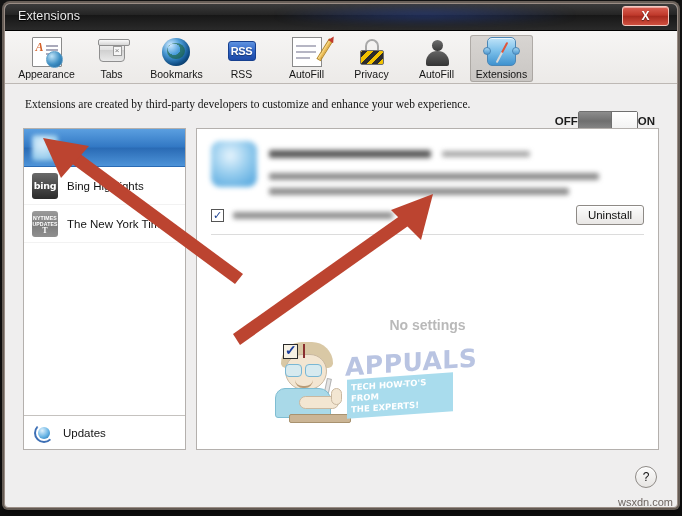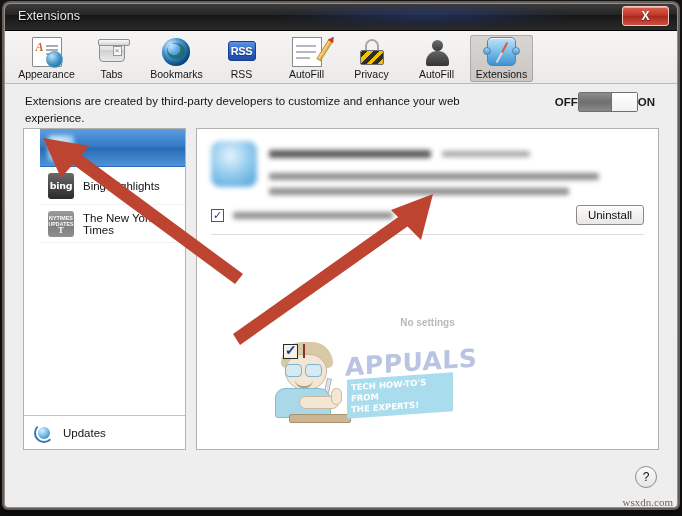--- a/index.html
+++ b/index.html
@@ -205,24 +205,24 @@
     background:#c4c4c4; border-radius:1px;
   }
 
   
   #desc-strip {
     position:relative; height:44px;
     padding: 9px 12px 0 20px;
     background:#efeeee;
   }
   #desc-text {
-    width: 470px; font-size: 11.5px; color:#131313; line-height: 17px;
+    width: 470px; font-size: 11.5px; color:#131313; line-height: 22px; font-family: Liberation Serif, serif;
   }
   #toggle-wrap {
-    position:absolute; right:22px; top:8px;
+    position:absolute; right:22px; top:27px;
     display:flex; align-items:center; 
   }
   .tog-label { font-size:11.5px; font-weight:bold; color:#1b1b1b; }
   #toggle {
     width:60px; height:20px; border:1px solid #6f6f6f; border-radius:2px;
     background:#fff; position:relative; cursor:pointer;
     box-shadow: inset 0 1px 2px rgba(0,0,0,.25);
   }
   #toggle .track {
     position:absolute; left:0; top:0; width:34px; height:100%;
@@ -239,21 +239,21 @@
     position:relative;
     margin: 0 18px;
     height: 322px;
     display:flex;
   }
   #sidebar {
     width: 163px; background:#fff;
     border:1px solid #b4b0ad;
     display:flex; flex-direction:column;
   }
-  .ext-list { flex:1; overflow:hidden;margin-left:16px; }
+  .ext-list { flex:1; overflow:hidden; }
   .ext-item {
     height:38px; display:flex; align-items:center; gap:9px;
     padding: 0 8px; cursor:pointer;
     border-bottom:1px solid #f2f2f2;
   }
   .ext-item.selected {
     background: linear-gradient(to bottom,#5b9fe0 0%,#3278c4 48%,#2a6bb5 52%,#4d93d8 100%);
     border-bottom-color:#2a6bb5;
   }
   .ext-icon { width:26px; height:26px; flex:none; border-radius:3px; }
@@ -328,21 +328,21 @@
                  filter: blur(2.4px); border-radius:2px; }
   #uninstall-btn {
     position:absolute; right:0; top:-4px;
     padding:3px 11px; font-size:11.5px; color:#101010;
     background: linear-gradient(to bottom,#fcfcfc 0%,#e9e7e5 100%);
     border:1px solid #8e8a86; border-radius:3px; cursor:pointer;
     box-shadow: inset 0 1px 0 #fff;
   }
   #no-settings {
     position:absolute; left:0; right:0; top:188px;
-    text-align:center; font-size:10px; font-weight:bold; color:#b9b9b9;
+    text-align:center; font-size:14px; font-weight:bold; color:#b9b9b9;
   }
 
   
   #watermark {
     position:absolute; left:246px; top:214px; width:210px; height:100px;
     pointer-events:none;
   }
   .appuals-word {
     position:absolute; left:76px; top:6px;
     font-size:25px; font-weight:bold; color:#b9c4e2;
@@ -401,21 +401,21 @@
   }
   #help-btn {
     width:22px; height:22px; border-radius:50%;
     background: linear-gradient(to bottom,#fbfbfb 0%,#e7e5e3 100%);
     border:1px solid #8e8a86; cursor:pointer;
     display:flex; align-items:center; justify-content:center;
     font-size:12px; color:#111; box-shadow: inset 0 1px 0 #fff;
   }
   #site-watermark {
     position:absolute; right:4px; bottom:-4px;
-    font-size:11px; color:#6d6460; font-family:Liberation Serif, serif;
+    font-size:11px; color:#6d6460; font-family:Liberation Sans, sans-serif;
   }
 </style>
 </head>
 <body>
 
 <div id="desktop">
 
   <div id="window">
 
     <div id="titlebar">

